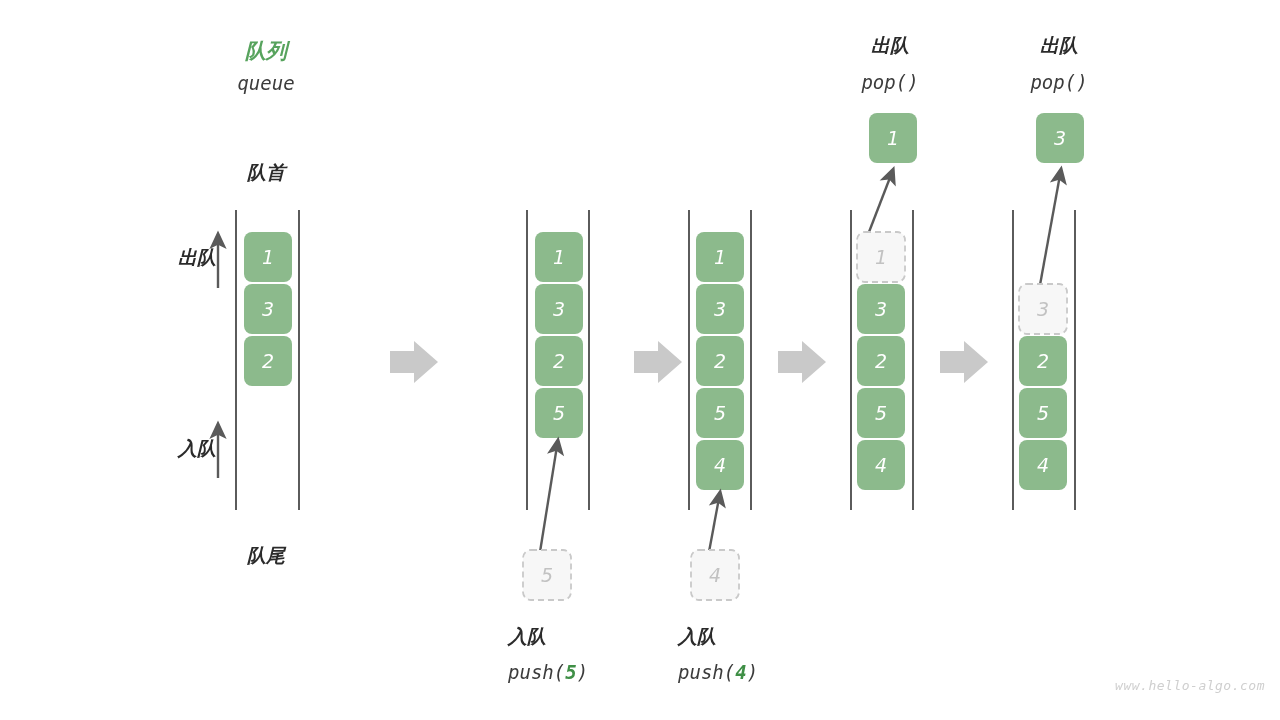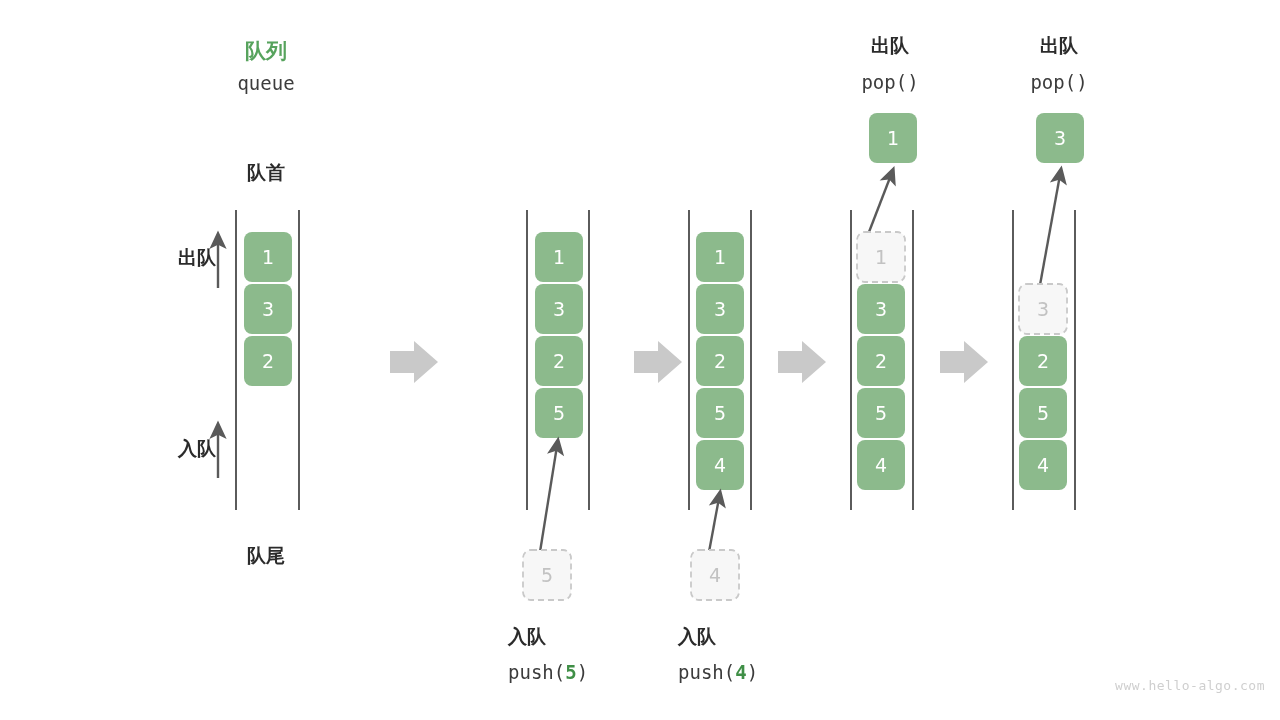--- a/index.html
+++ b/index.html
@@ -1,18 +1,18 @@
 <!DOCTYPE html>
 <html><head>
 <meta charset="utf-8">
 <style>
   html,body{margin:0;padding:0;background:#ffffff;}
   body{width:1280px;height:720px;overflow:hidden;
        font-family:"DejaVu Sans","Liberation Sans",sans-serif;}
-  #stage{position:relative;width:1280px;height:644px;background:#fff;}
+  #stage{position:relative;width:1280px;height:644px;background:#fff;font-style:italic;}
   svg#canvas{position:absolute;left:0;top:0;width:1280px;height:720px;}
   .cn-bold{font-family:"DejaVu Sans","Liberation Sans",sans-serif;
            font-weight:700;font-size:19px;fill:#2b2b2b;}
   .cn-title{font-family:"DejaVu Sans","Liberation Sans",sans-serif;
             font-weight:700;font-size:21px;fill:#57a35d;}
   .mono{font-family:"DejaVu Sans Mono","Liberation Mono",monospace;
         font-size:19px;fill:#3c3c3c;}
   .mono-g{font-family:"DejaVu Sans Mono","Liberation Mono",monospace;
           font-size:19px;fill:#3f8f46;font-weight:700;}
   .cell-num{font-family:"DejaVu Sans","Liberation Sans",sans-serif;

